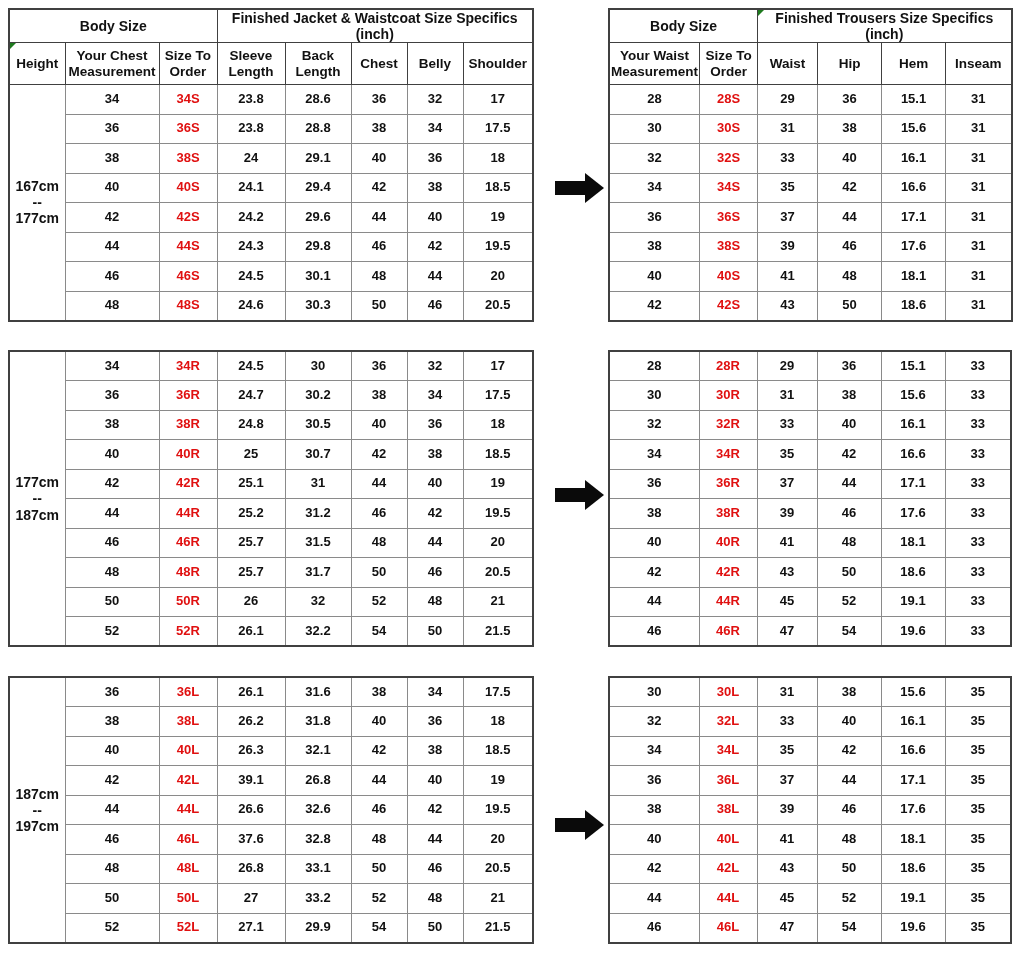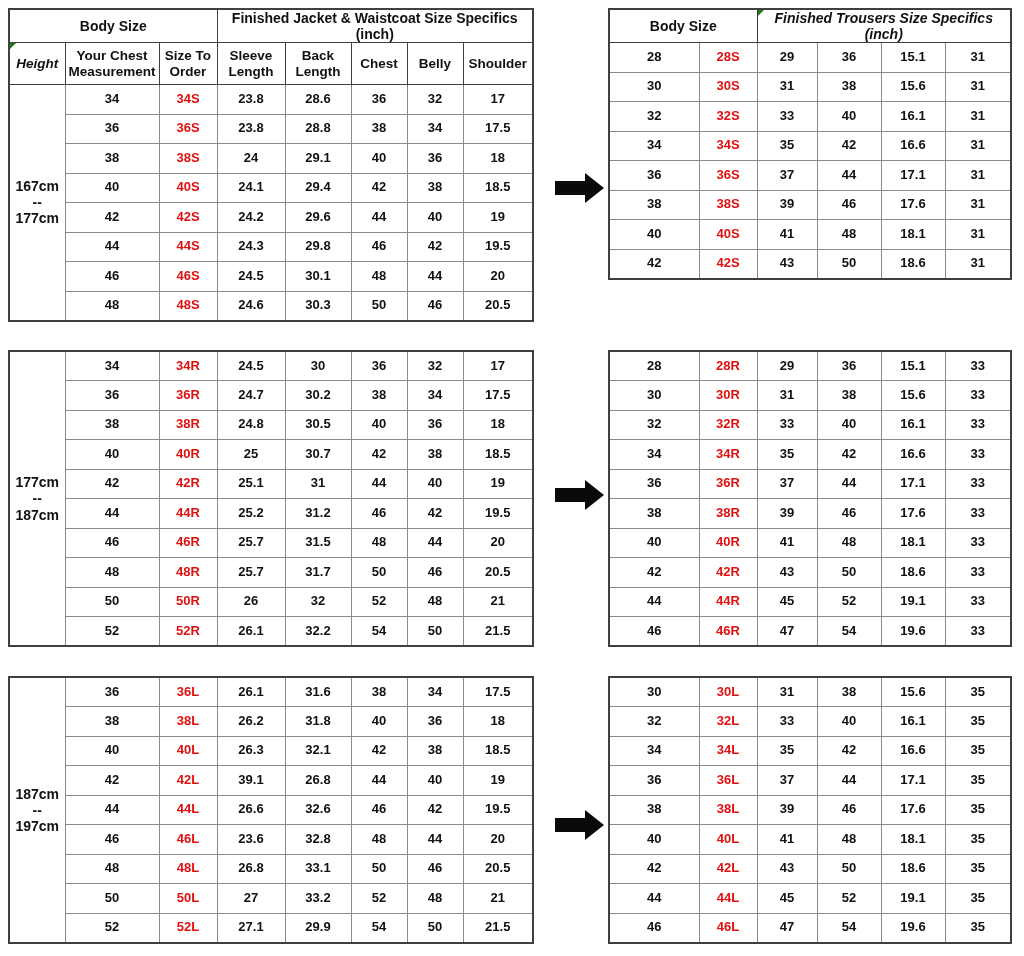--- a/index.html
+++ b/index.html
@@ -34,21 +34,21 @@
 
   .block{position:absolute;}
   .jacket-b1{left:8px;top:8px;}
   .jacket-b2{left:8px;top:350px;}
   .jacket-b3{left:8px;top:676px;}
   .trousers-b1{left:608px;top:8px;}
   .trousers-b2{left:608px;top:350px;}
   .trousers-b3{left:608px;top:676px;}
 
   
-  .gm{position:relative;font-style:italic;}
+  .gm{position:relative;}
   .gm::before{
     content:"";position:absolute;left:0;top:0;
     border-top:6px solid var(--green);
     border-right:6px solid transparent;
   }
 
   
   .arrow{position:absolute;width:52px;height:30px;}
   .arrow .shaft{
     position:absolute;left:2px;top:8px;width:30px;height:14px;background:#0a0a0a;
@@ -343,21 +343,21 @@
             <td class="red">44L</td>
             <td>26.6</td>
             <td>32.6</td>
             <td>46</td>
             <td>42</td>
             <td>19.5</td>
           </tr>
           <tr>
             <td>46</td>
             <td class="red">46L</td>
-            <td>23.6</td>
+            <td>37.6</td>
             <td>32.8</td>
             <td>48</td>
             <td>44</td>
             <td>20</td>
           </tr>
           <tr>
             <td>48</td>
             <td class="red">48L</td>
             <td>26.8</td>
             <td>33.1</td>
@@ -395,20 +395,28 @@
           <col style="width:60px">
         <col style="width:64px">
           <col style="width:64px">
           <col style="width:66px">
       </colgroup>
       <thead>
         <tr class="group-head">
           <th colspan="2">Body Size</th>
           <th colspan="4" class="gm">Finished Trousers Size Specifics (inch)</th>
         </tr>
+        <tr class="col-head">
+          <th>Your Waist Measurement</th>
+          <th>Size To Order</th>
+          <th>Waist</th>
+          <th>Hip</th>
+          <th>Hem</th>
+          <th>Inseam</th>
+        </tr>
       </thead>
       <tbody>
           <tr>
             <td>28</td>
             <td class="red">28S</td>
             <td>29</td>
             <td>36</td>
             <td>15.1</td>
             <td>31</td>
           </tr>

